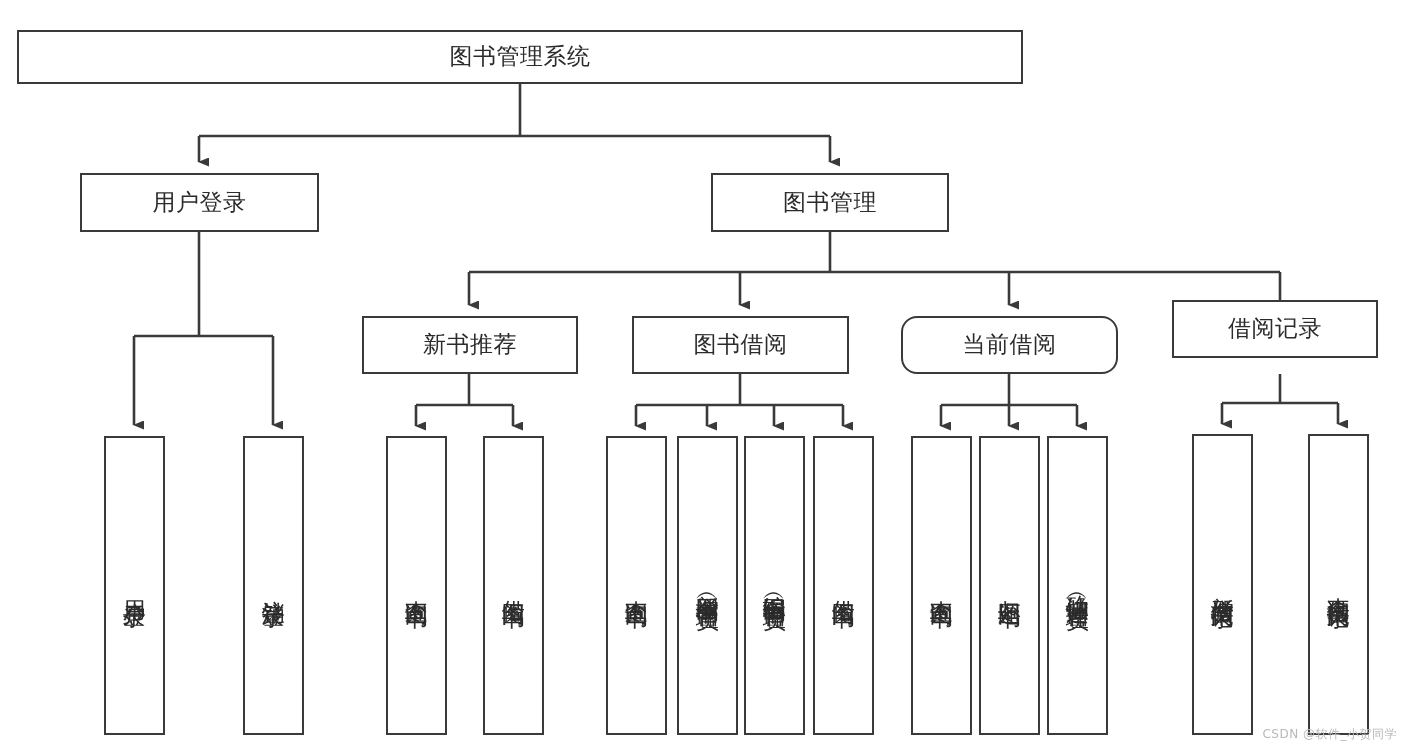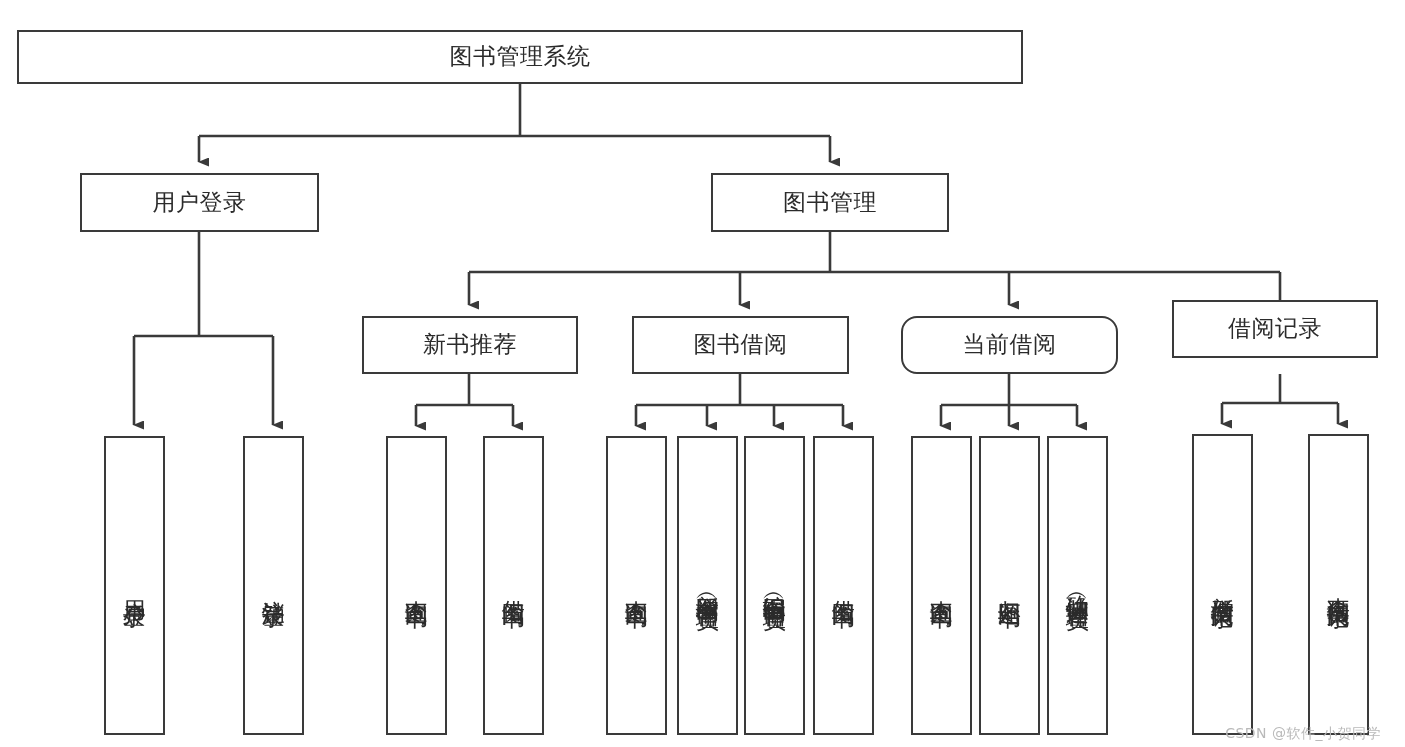--- a/index.html
+++ b/index.html
@@ -50,23 +50,23 @@
     align-items: center;
     justify-content: center;
     text-align: center;
     white-space: nowrap;
   }
   .node-label {
     display: block;
   }
   .watermark {
     position: absolute;
-    right: 24px;
+    right: 8px;
     bottom: 4px;
-    font-size: 14px;
+    font-size: 12px;
     color: #b9b9b9;
     letter-spacing: 0.5px;
     white-space: nowrap;
     pointer-events: none;
   }
 </style>
 </head>
 <body>
 
 <div id="diagram-root">

